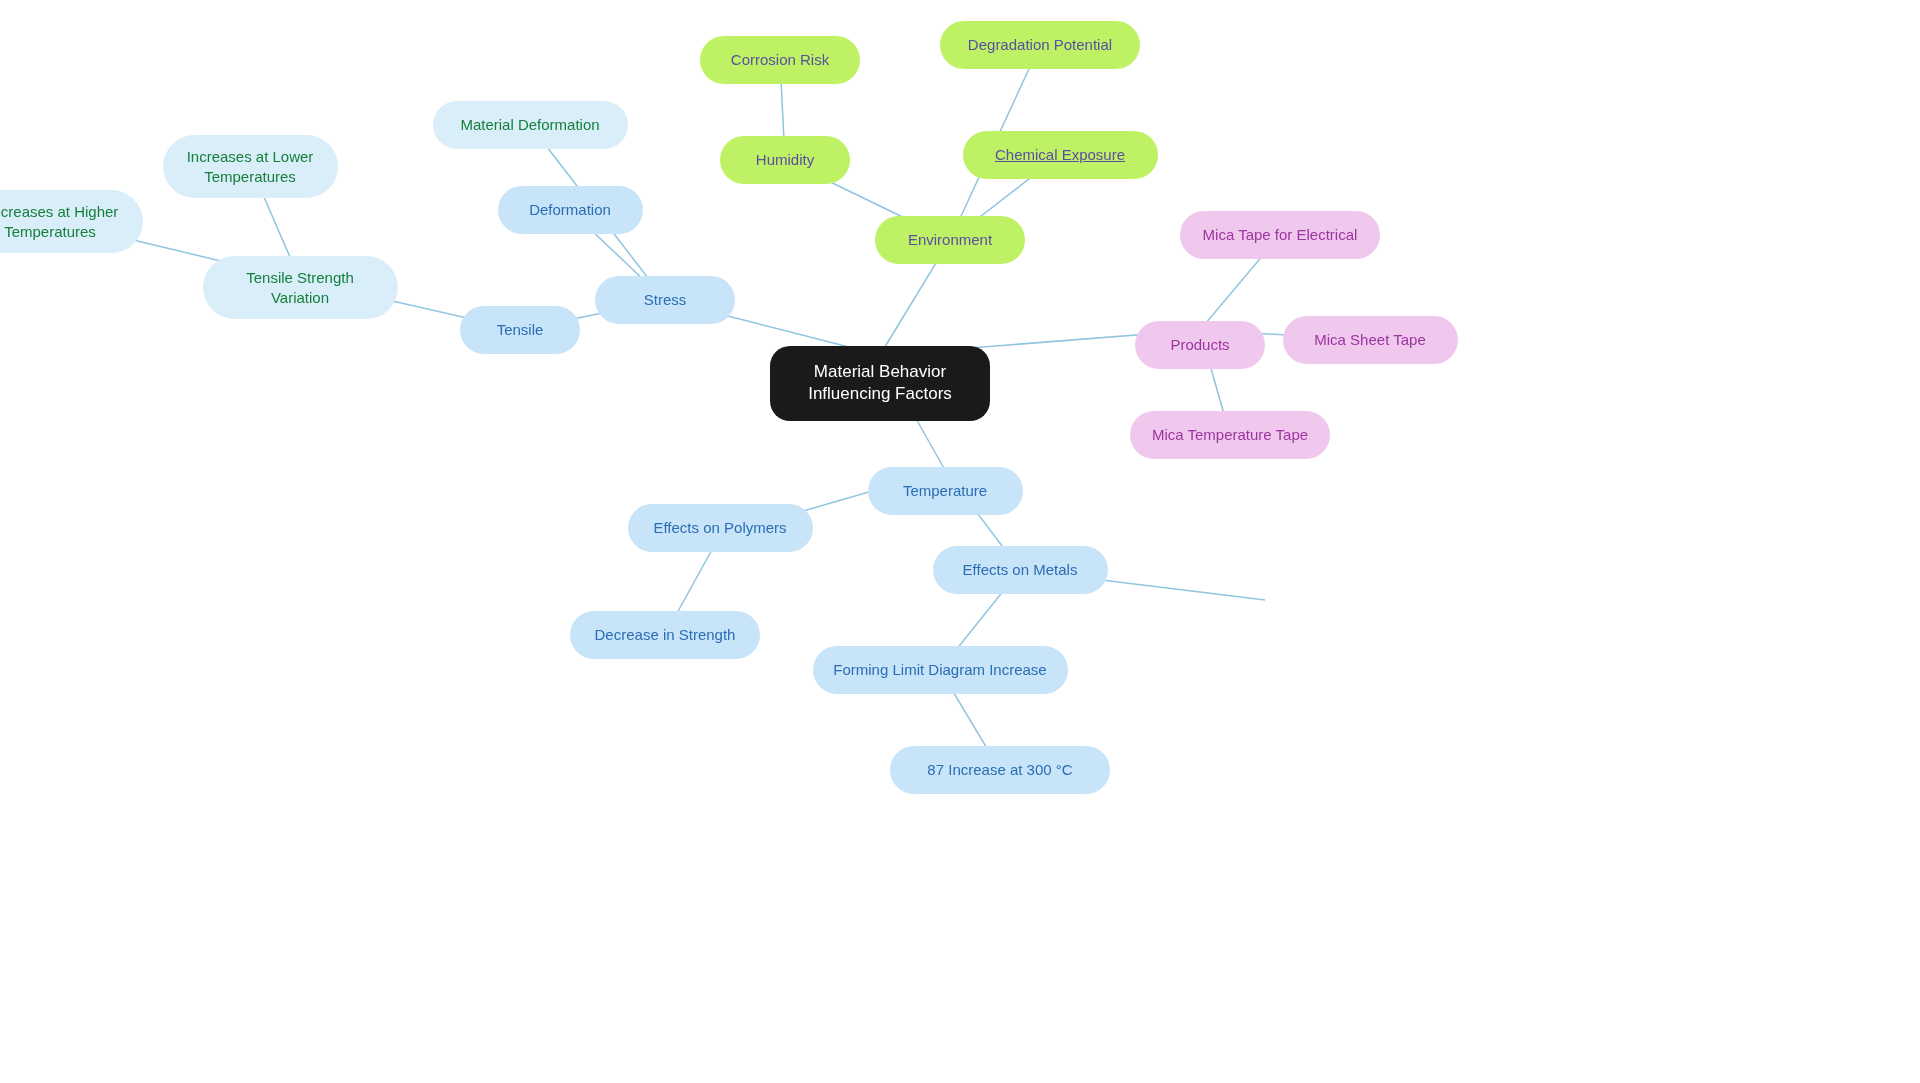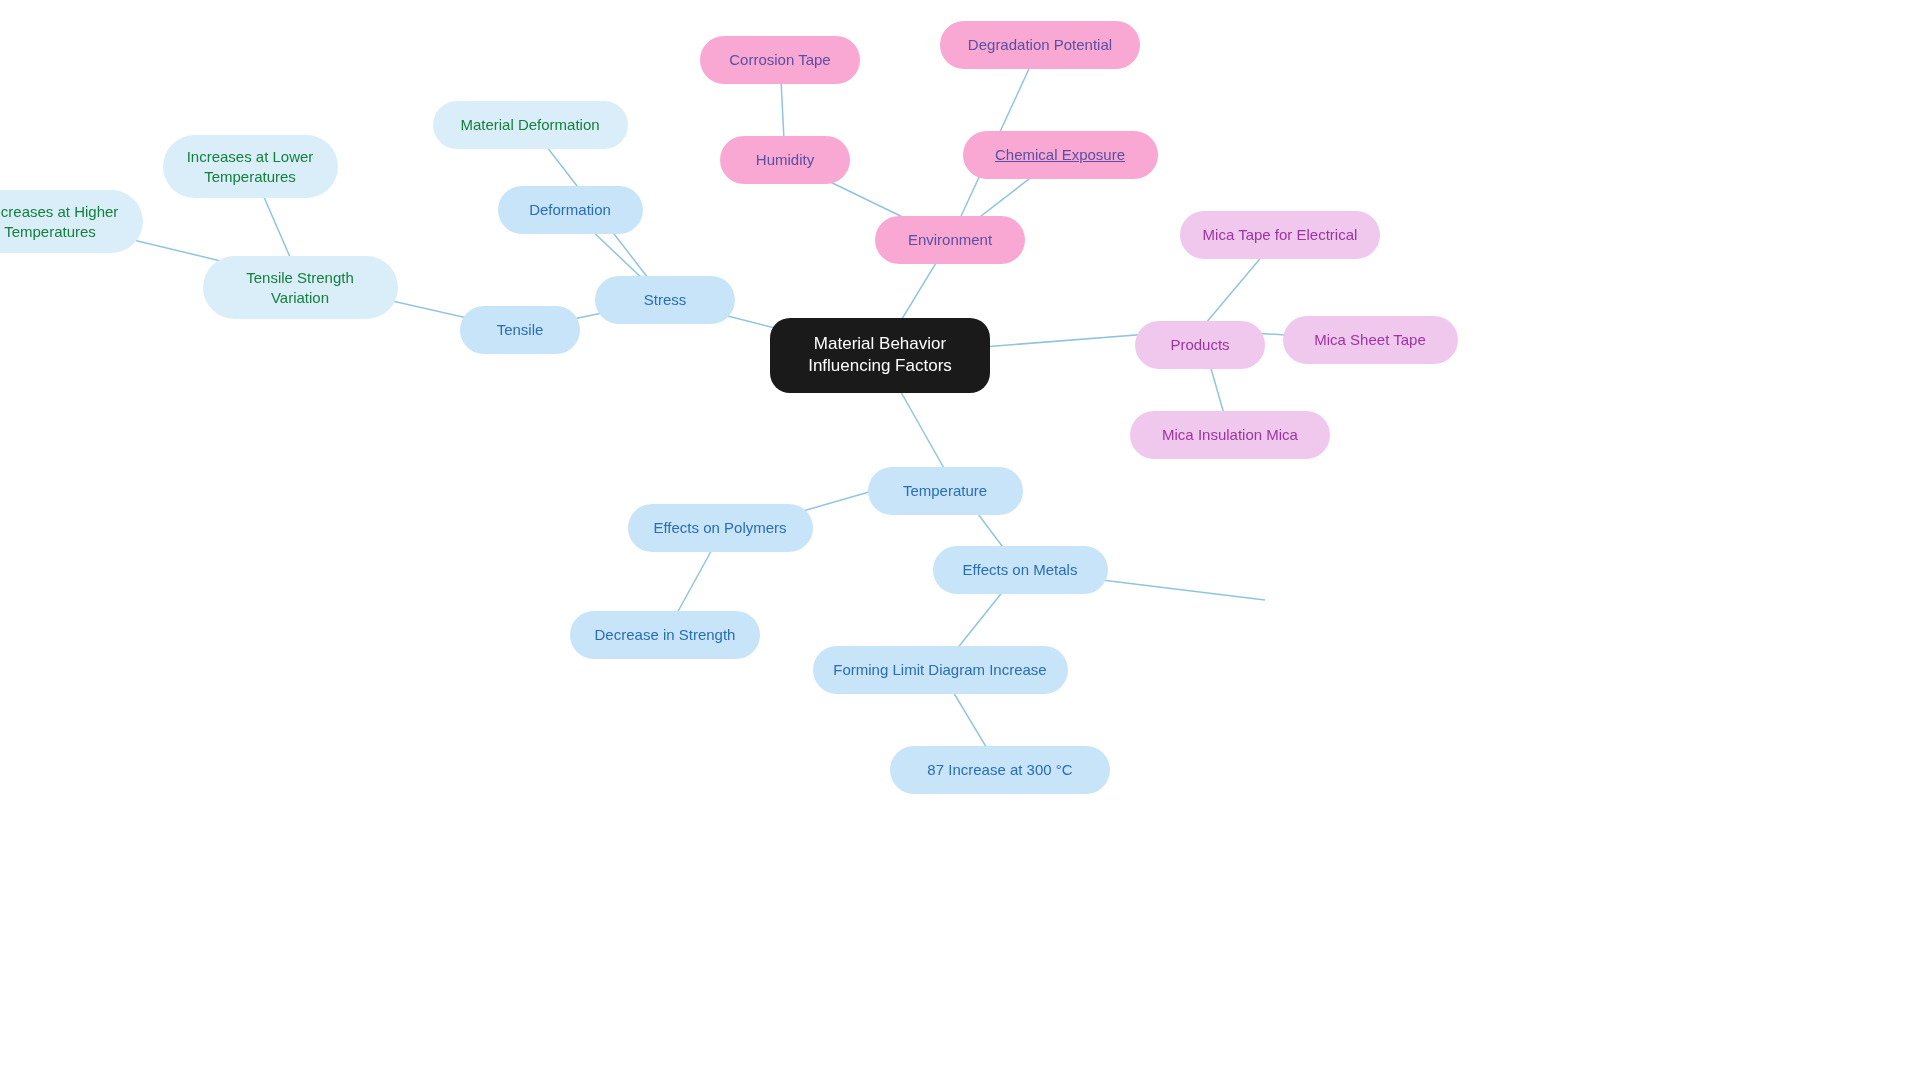--- a/index.html
+++ b/index.html
@@ -39,35 +39,36 @@
       background: #c8e4f8;
       color: #2a6db5;
       border: none;
     }
     .node-light-blue {
       background: #daeef9;
       color: #15803d;
       border: none;
     }
     .node-purple-light {
-      background: #f9a8d4;
+      background: #bef264;
       color: #5a4fa0;
       border: none;
     }
     .node-pink {
       background: #f0c8ee;
       color: #9c35a0;
       border: none;
     }
     .node-black {
       background: #1a1a1a;
       color: #ffffff;
       border-radius: 20px;
       font-size: 17px;
       font-weight: 500;
+      margin-top: 28px;
     }
     line {
       stroke: #90c4e0;
       stroke-width: 1.5;
     }
   </style>
 </head>
 <body>
 
 <div id="diagram-container">
@@ -101,27 +102,27 @@
     <div class="node node-blue" style="left: 595px; top: 276px; width: 140px; min-height: 48px;">Stress</div>
     <div class="node node-blue" style="left: 460px; top: 306px; width: 120px; min-height: 48px;">Tensile</div>
     <div class="node node-blue" style="left: 497.5px; top: 186px; width: 145px; min-height: 48px;">Deformation</div>
     <div class="node node-light-blue" style="left: 432.5px; top: 101px; width: 195px; min-height: 48px;">Material Deformation</div>
     <div class="node node-light-blue" style="left: 202.5px; top: 256px; width: 195px; min-height: 48px;">Tensile Strength Variation</div>
     <div class="node node-light-blue" style="left: 162.5px; top: 135px; width: 175px; min-height: 60px;">Increases at Lower
 Temperatures</div>
     <div class="node node-light-blue" style="left: -42.5px; top: 190px; width: 185px; min-height: 60px;">Decreases at Higher
 Temperatures</div>
     <div class="node node-purple-light" style="left: 720px; top: 136px; width: 130px; min-height: 48px;">Humidity</div>
-    <div class="node node-purple-light" style="left: 700px; top: 36px; width: 160px; min-height: 48px;">Corrosion Tape</div>
+    <div class="node node-purple-light" style="left: 700px; top: 36px; width: 160px; min-height: 48px;">Corrosion Risk</div>
     <div class="node node-purple-light" style="left: 875px; top: 216px; width: 150px; min-height: 48px;">Environment</div>
     <div class="node node-purple-light" style="left: 962.5px; top: 131px; width: 195px; min-height: 48px; text-decoration: underline;">Chemical Exposure</div>
     <div class="node node-purple-light" style="left: 940px; top: 21px; width: 200px; min-height: 48px;">Degradation Potential</div>
     <div class="node node-pink" style="left: 1135px; top: 306px; width: 130px; min-height: 48px; margin-top: 15px;">Products</div>
     <div class="node node-pink" style="left: 1180px; top: 211px; width: 200px; min-height: 48px;">Mica Tape for Electrical</div>
     <div class="node node-pink" style="left: 1282.5px; top: 316px; width: 175px; min-height: 48px;">Mica Sheet Tape</div>
-    <div class="node node-pink" style="left: 1130px; top: 411px; width: 200px; min-height: 48px;">Mica Insulation Mica</div>
+    <div class="node node-pink" style="left: 1130px; top: 411px; width: 200px; min-height: 48px;">Mica Temperature Tape</div>
     <div class="node node-blue" style="left: 867.5px; top: 467px; width: 155px; min-height: 48px;">Temperature</div>
     <div class="node node-blue" style="left: 627.5px; top: 504px; width: 185px; min-height: 48px;">Effects on Polymers</div>
     <div class="node node-blue" style="left: 932.5px; top: 546px; width: 175px; min-height: 48px;">Effects on Metals</div>
     <div class="node node-blue" style="left: 570px; top: 611px; width: 190px; min-height: 48px;">Decrease in Strength</div>
     <div class="node node-blue" style="left: 812.5px; top: 646px; width: 255px; min-height: 48px;">Forming Limit Diagram Increase</div>
     <div class="node node-blue" style="left: 890px; top: 746px; width: 220px; min-height: 48px;">87 Increase at 300 °C</div>
   </div>
 
 </body></html>

